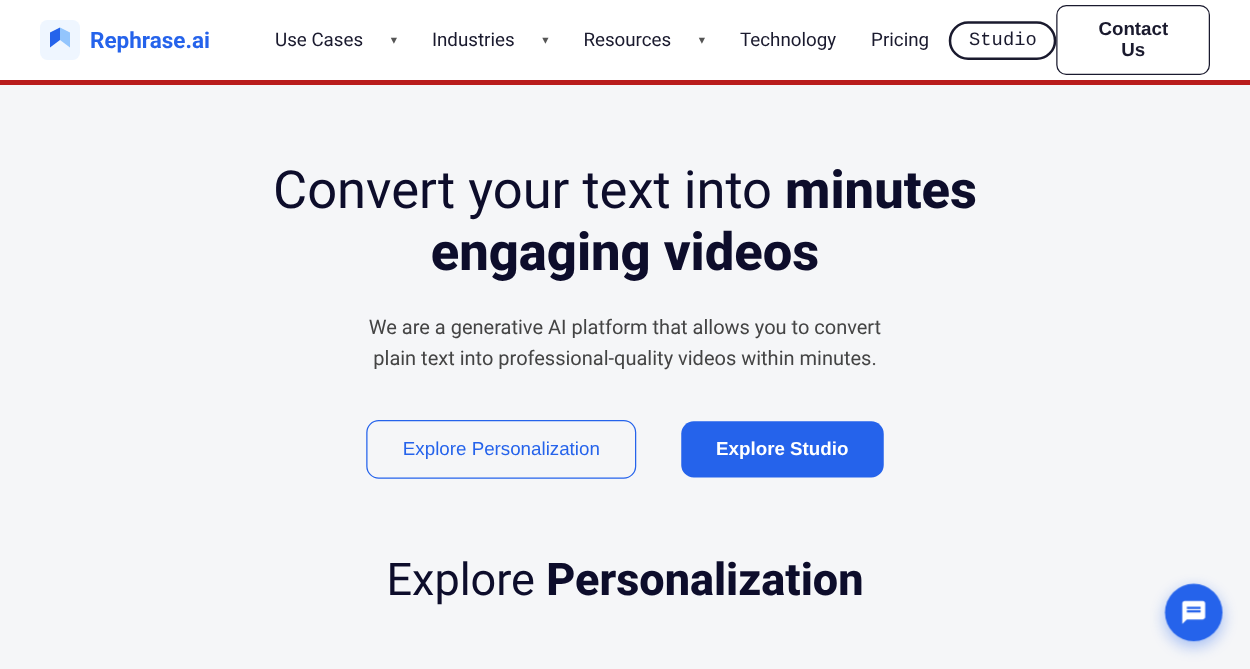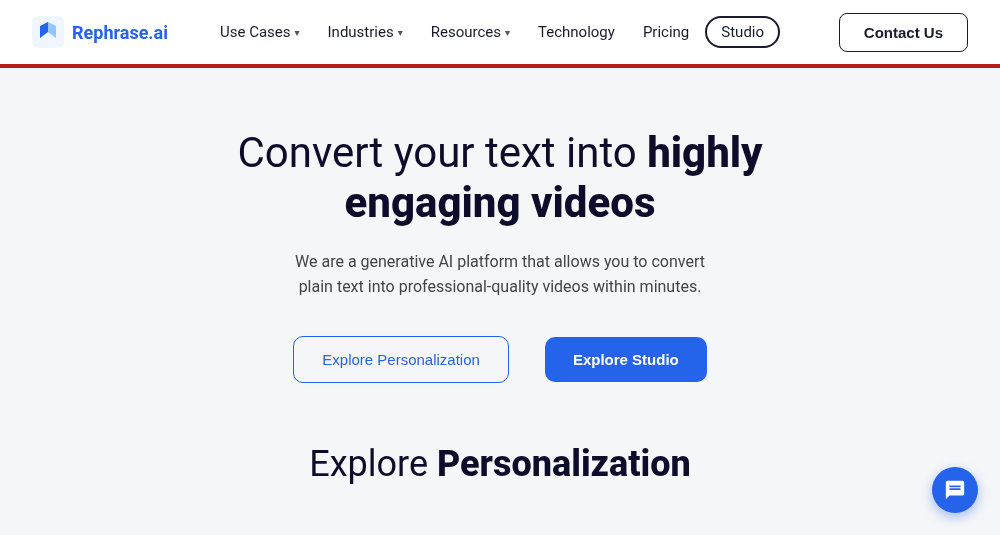--- a/index.html
+++ b/index.html
@@ -39,36 +39,37 @@
     }
     .nav-links {
       display: flex;
       align-items: center;
       gap: 4px;
       flex: 1;
     }
     .nav-item {
       display: flex;
       align-items: center;
-      gap: 4px;
+      gap: 22px;
       padding: 8px 12px;
       font-size: 15px;
       color: #1a1a2e;
       cursor: pointer;
       border-radius: 6px;
       white-space: nowrap;
     }
     .nav-item .chevron {
       font-size: 10px;
       color: #555;
     }
     .nav-studio {
       border: 2px solid #1a1a2e;
       border-radius: 20px;
       padding: 5px 14px;
+      font-family: Liberation Mono, monospace;
     }
     .nav-actions {
       margin-left: auto;
     }
     .contact-btn {
       border: 1.5px solid #1a1a2e;
       background: transparent;
       padding: 10px 24px;
       border-radius: 8px;
       font-size: 15px;
@@ -206,21 +207,21 @@
   </div>
 
   <div class="nav-actions">
     <button class="contact-btn">Contact Us</button>
   </div>
 </nav>
 
 <section class="hero">
   <h1 class="hero-title">
     <span>Convert your text into</span>
-    <strong> <span>highly engaging videos</span></strong><br>
+    <strong> <span>minutes engaging videos</span></strong><br>
   </h1>
   <p class="hero-subtitle">We are a generative AI platform that allows you to convert plain text into professional-quality videos within minutes.</p>
   <div class="hero-buttons">
     <button class="btn-outline">Explore Personalization</button>
     <button class="btn-solid">Explore Studio</button>
   </div>
 </section>
 
 <div class="section-title-area">
   <h2 class="section-title">

